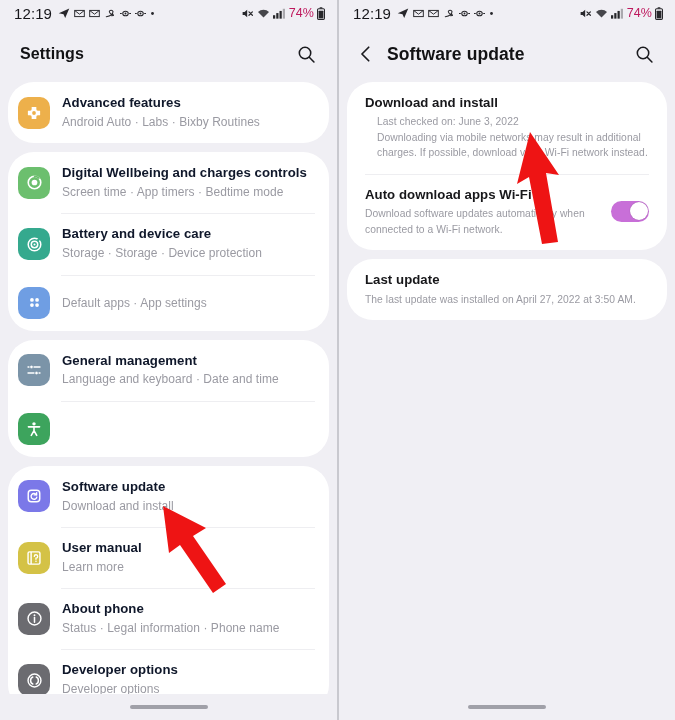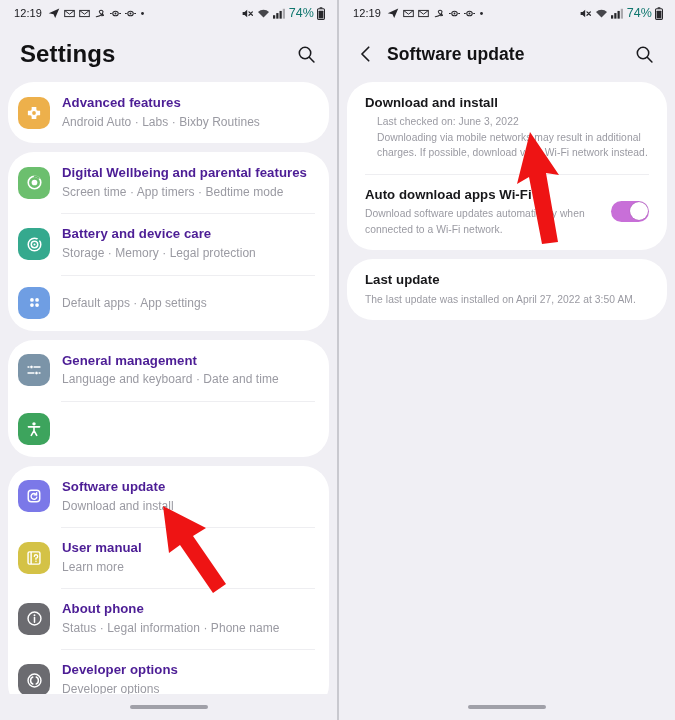--- a/index.html
+++ b/index.html
@@ -21,42 +21,42 @@
 
   
   .statusbar {
     height: 26px;
     display: flex; align-items: center;
     padding: 0 12px 0 14px;
     background: #f0eff4;
     font-size: 12.5px; color: #17171a;
     letter-spacing: .1px;
   }
-  .status-clock { font-size: 11px; font-weight: 400; color: #16161a; }
+  .status-clock { font-size: 15px; font-weight: 400; color: #16161a; }
   .status-left-icons { display: flex; align-items: center; gap: 4px; margin-left: 6px; }
   .status-right { margin-left: auto; display: flex; align-items: center; gap: 3px; }
-  .status-batt { font-size: 12.5px; color: #0f766e; margin-left: 1px; }
+  .status-batt { font-size: 12.5px; color: #be185d; margin-left: 1px; }
   .si { display: inline-flex; align-items: center; justify-content: center; }
 
   
   .header {
     height: 56px;
     display: flex; align-items: center;
     padding: 0 14px 0 20px;
     background: #f0eff4;
   }
   .header.with-back { padding-left: 12px; }
   .back-btn {
     width: 30px; height: 30px;
     display: flex; align-items: center; justify-content: center;
     margin-right: 6px;
     cursor: pointer;
   }
   .title {
-    font-size: 24px; font-weight: 700; color: #121214;
+    font-size: 16px; font-weight: 700; color: #121214;
     letter-spacing: .1px;
   }
   .title.small { font-size: 17.5px; }
   .search-btn {
     margin-left: auto;
     width: 34px; height: 34px;
     display: flex; align-items: center; justify-content: center;
     cursor: pointer;
   }
 
@@ -82,21 +82,21 @@
   }
   .row-icon {
     width: 32px; height: 32px;
     border-radius: 10px;
     flex: none;
     margin-right: 12px;
     display: flex; align-items: center; justify-content: center;
   }
   .row-text { min-width: 0; }
   .row-title {
-    font-size: 13.2px; font-weight: 700; color: #4c1d95;
+    font-size: 13.2px; font-weight: 700; color: #0f172a;
     line-height: 1.35; letter-spacing: .05px;
   }
   .row-sub {
     font-size: 12px; color: #9a9aa2;
     line-height: 1.45; margin-top: 2px; letter-spacing: .05px;
   }
 
   
   .prow {
     padding: 12px 18px 13px 18px;
@@ -262,36 +262,36 @@
         <div class="card">
           <div class="row">
             <div class="row-icon" style="background: rgb(108, 191, 110);">
               <svg width="19" height="19" viewBox="0 0 20 20">
                 <circle cx="10" cy="10" r="6.6" fill="none" stroke="#ffffff" stroke-width="1.7"></circle>
                 <circle cx="10" cy="10" r="3" fill="#ffffff"></circle>
                 <path d="M10 3.4a6.6 6.6 0 0 1 4.7 2" fill="none" stroke="#6cbf6e" stroke-width="1.6" stroke-linecap="round"></path>
               </svg>
             </div>
             <div class="row-text">
-              <div class="row-title">Digital Wellbeing and parental features</div>
+              <div class="row-title">Digital Wellbeing and charges controls</div>
               <div class="row-sub">Screen time  ·  App timers  ·  Bedtime mode</div>
             </div>
           </div>
           <div class="row">
             <div class="row-icon" style="background: rgb(53, 169, 142);">
               <svg width="19" height="19" viewBox="0 0 20 20">
                 <circle cx="10" cy="10" r="6.6" fill="none" stroke="#ffffff" stroke-width="1.6"></circle>
                 <circle cx="10" cy="10" r="3.4" fill="none" stroke="#ffffff" stroke-width="1.6"></circle>
                 <circle cx="10" cy="10" r="1.1" fill="#ffffff"></circle>
                 <path d="M13.6 5.6 16.4 3" stroke="#35a98e" stroke-width="2.4" stroke-linecap="round"></path>
               </svg>
             </div>
             <div class="row-text">
               <div class="row-title">Battery and device care</div>
-              <div class="row-sub">Storage  ·  Memory  ·  Legal protection</div>
+              <div class="row-sub">Storage  ·  Storage  ·  Device protection</div>
             </div>
           </div>
           <div class="row">
             <div class="row-icon" style="background: rgb(111, 158, 227);">
               <svg width="17" height="17" viewBox="0 0 20 20">
                 <circle cx="7" cy="7" r="2.2" fill="#ffffff"></circle>
                 <circle cx="13" cy="7" r="2.2" fill="#ffffff"></circle>
                 <circle cx="7" cy="13" r="2.2" fill="#ffffff"></circle>
                 <circle cx="13" cy="13" r="2.2" fill="#ffffff"></circle>
               </svg>

